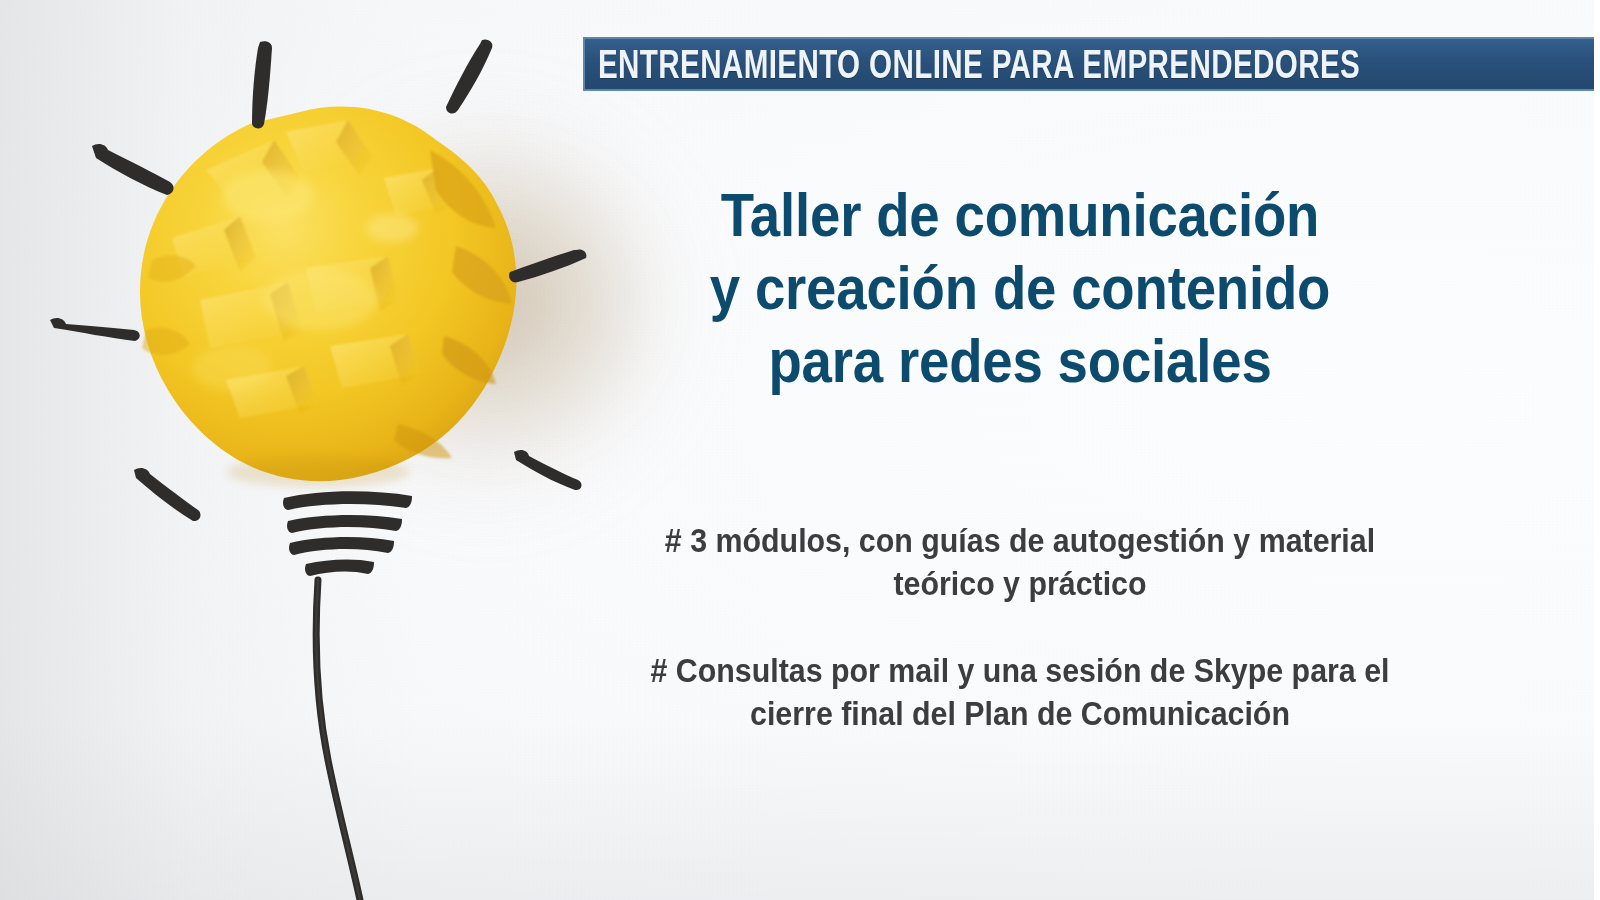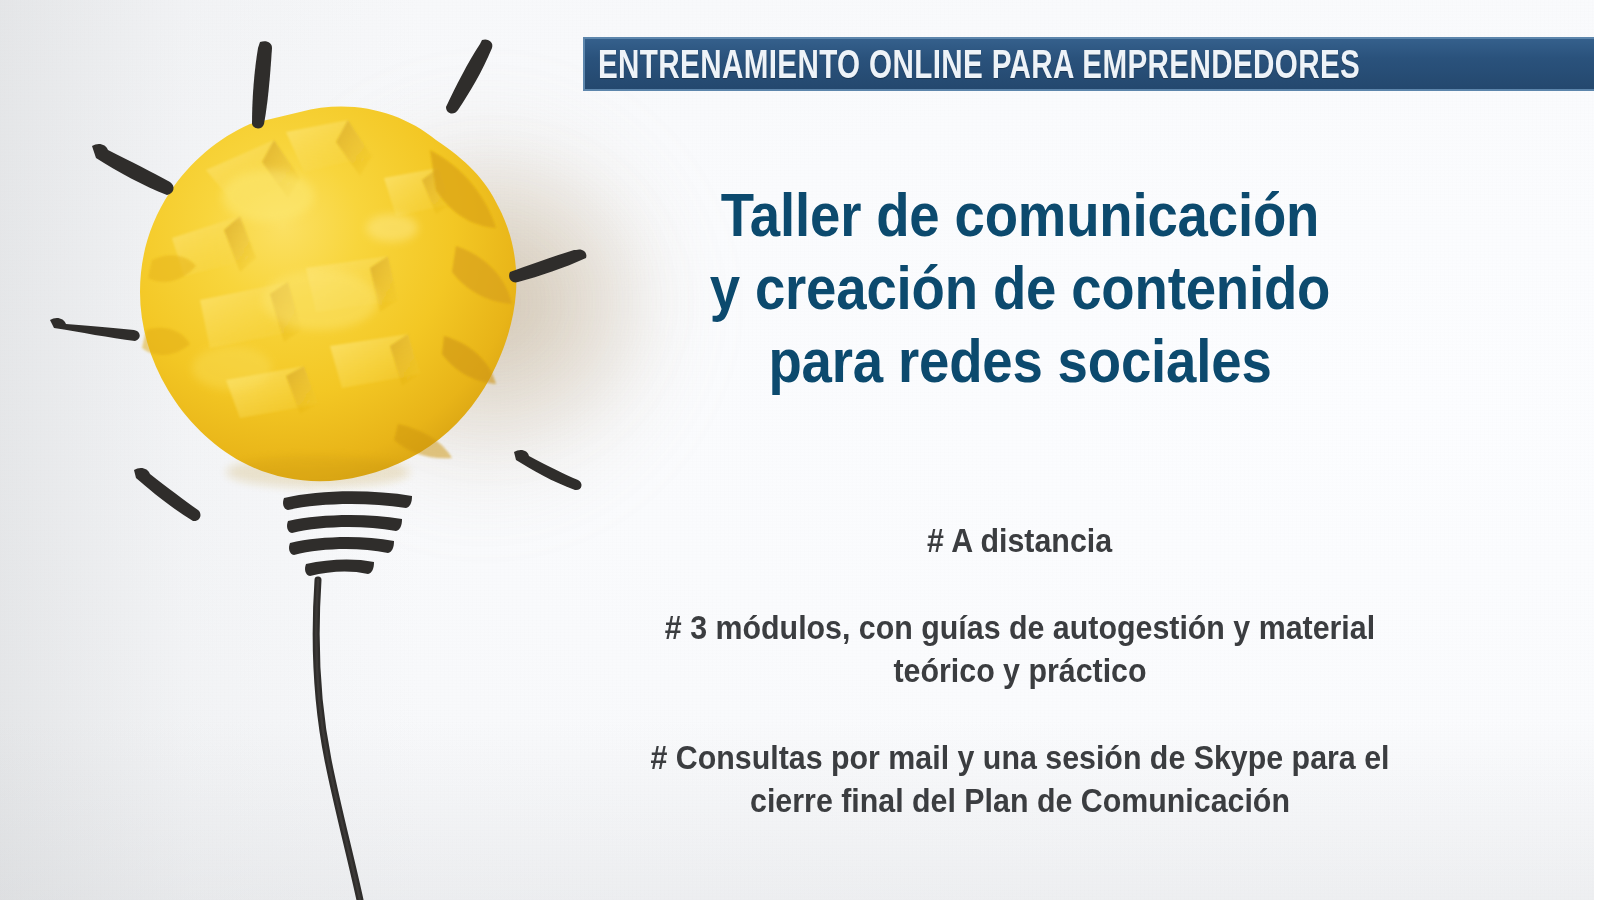--- a/index.html
+++ b/index.html
@@ -282,23 +282,20 @@
   </div>
 
   <div class="headline">
     <span class="headline-line">Taller de comunicación</span>
     <span class="headline-line">y creación de contenido</span>
     <span class="headline-line">para redes sociales</span>
   </div>
 
   <div class="bullets">
     <p class="bullet">
-      <span class="bullet-inner"># A distancia</span>
-    </p>
-    <p class="bullet">
       <span class="bullet-inner"># 3 módulos, con guías de autogestión y material teórico y práctico</span>
     </p>
     <p class="bullet">
       <span class="bullet-inner"># Consultas por mail y una sesión de Skype para el cierre final del Plan de Comunicación</span>
     </p>
   </div>
 
 </div>
 
 </body></html>

